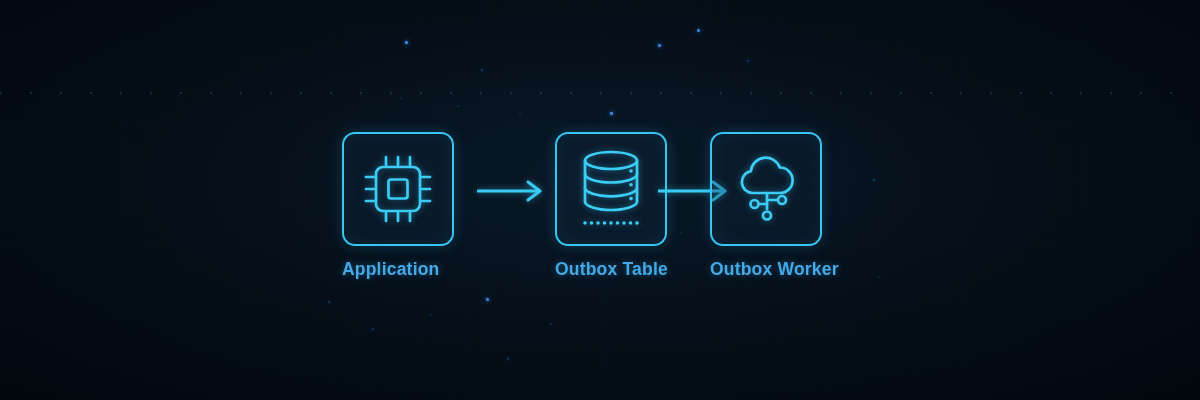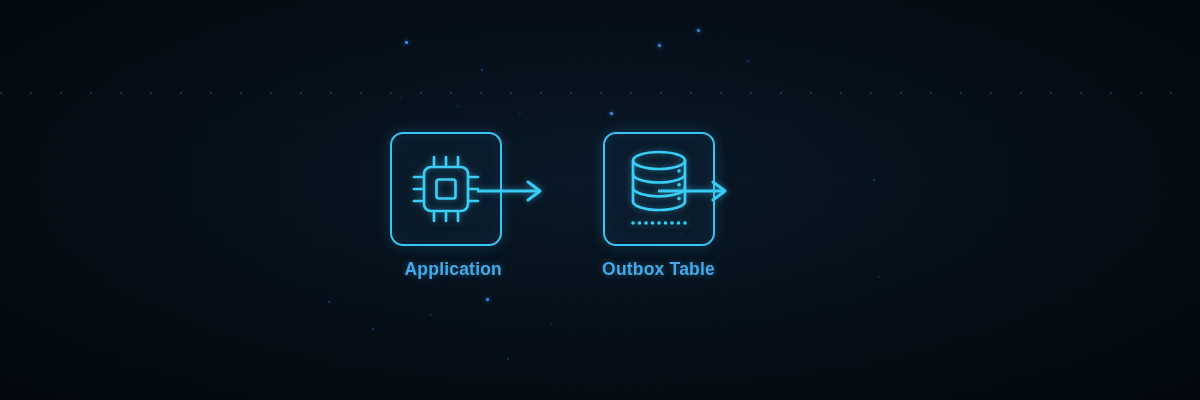--- a/index.html
+++ b/index.html
@@ -15,21 +15,21 @@
       repeating-linear-gradient(to bottom, rgba(70,145,205,0.085) 0 1px, transparent 1px 120px),
       repeating-linear-gradient(to right, rgba(64,140,200,0.06) 0 1px, transparent 1px 15px),
       repeating-linear-gradient(to bottom, rgba(64,140,200,0.06) 0 1px, transparent 1px 15px);
   }
   .tickline{
     position:absolute;left:0;top:92px;width:1200px;height:2px;
     background:repeating-linear-gradient(to right, rgba(150,200,255,0.28) 0 2px, transparent 2px 30px);
     opacity:.55;
   }
   .star{position:absolute;border-radius:1px;}
-  .node{position:absolute;top:132px;width:160px;display:flex;flex-direction:column;align-items:flex-end;}
+  .node{position:absolute;top:132px;width:160px;display:flex;flex-direction:column;align-items:flex-start;}
   .n0{left:342px}.n1{left:555px}.n2{left:710px}
   .nodebox{
     width:112px;height:114px;box-sizing:border-box;
     border:2px solid #38c5f1;border-radius:13px;
     background:rgba(14,40,62,0.32);
     box-shadow:0 0 14px rgba(45,180,240,0.22), inset 0 0 20px rgba(45,180,240,0.07);
     display:flex;align-items:center;justify-content:center;
   }
   .nodebox svg{filter:drop-shadow(0 0 3px rgba(56,200,245,0.5));}
   .icon-stroke{stroke:#3bcdf5;stroke-width:2.7;fill:none;stroke-linecap:round;stroke-linejoin:round;}
@@ -112,14 +112,28 @@
       </svg>
     </div>
     <div class="nodelabel">Outbox Table</div>
   </div>
 
   <svg class="arrow a1" width="76" height="24" viewBox="0 0 76 24">
     <path d="M1 12 H65"></path>
     <path d="M55 3 L67 12 L55 21"></path>
   </svg>
 
+  <div class="node n2">
+    <div class="nodebox">
+      <svg width="66" height="76" viewBox="0 0 66 76">
+        <path class="icon-stroke" d="M47 42 H20 a11 11 0 0 1 -2.2 -21.8 a15 15 0 0 1 29 -3.7 A10 10 0 0 1 47 42 Z"></path>
+        <path class="icon-stroke" d="M34 42 V58"></path>
+        <circle class="icon-stroke" cx="34" cy="64.5" r="4"></circle>
+        <path class="icon-stroke" d="M34 53 H27"></path>
+        <circle class="icon-stroke" cx="21.5" cy="53" r="4"></circle>
+        <path class="icon-stroke" d="M34 49 H44"></path>
+        <circle class="icon-stroke" cx="49" cy="49" r="4"></circle>
+      </svg>
+    </div>
+    <div class="nodelabel">Outbox Worker</div>
+  </div>
 
 </div>
 
 </body></html>

